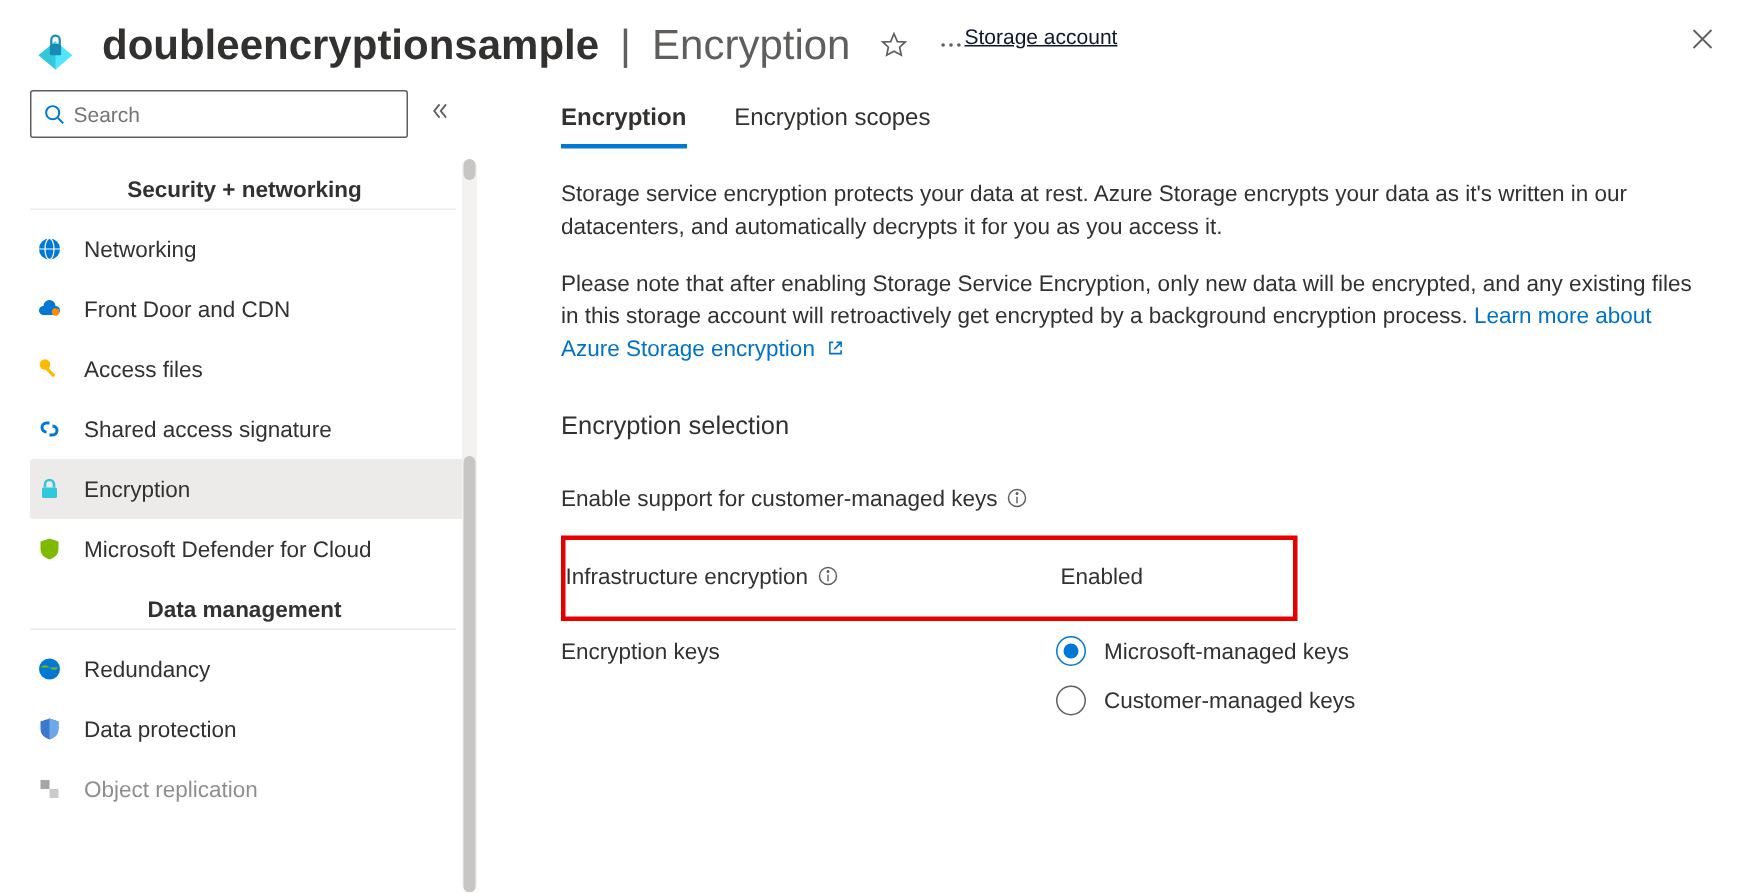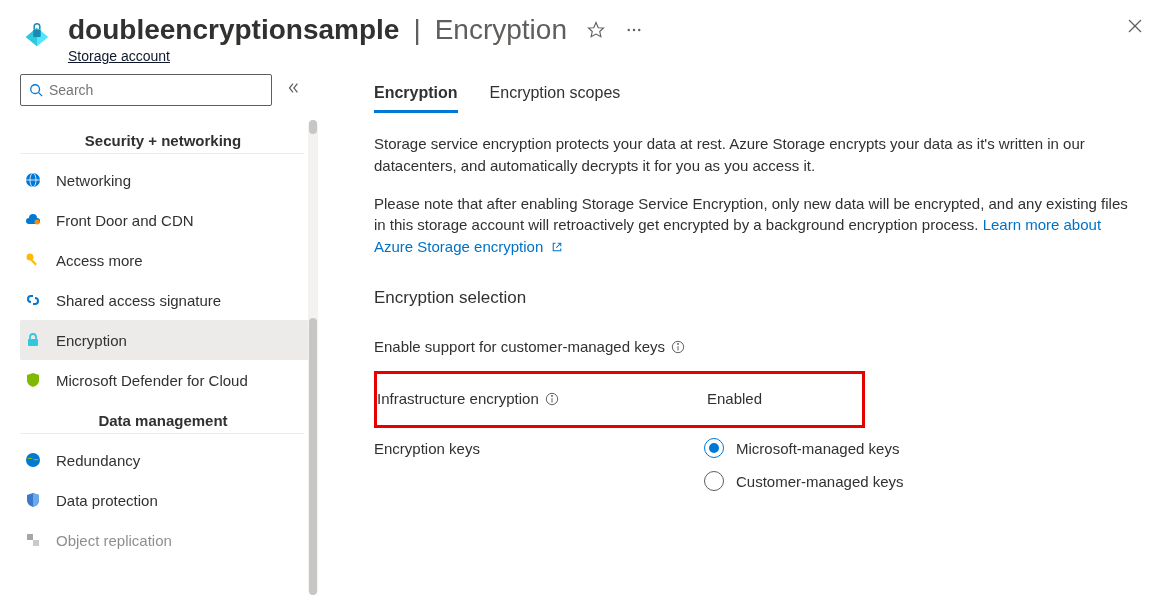--- a/index.html
+++ b/index.html
@@ -2,21 +2,21 @@
 <html><head>
 <meta charset="utf-8">
 <style>
   * { box-sizing: border-box; margin: 0; padding: 0; }
   html, body { width: 1167px; height: 595px; font-family: "Segoe UI", -apple-system, sans-serif; color: #323130; background: #fff; overflow: hidden; }
   .root { display: flex; flex-direction: column; height: 100%; }
 
   
   .header { display: flex; align-items: flex-start; padding: 14px 20px 10px 22px; }
   .header-icon { width: 30px; height: 30px; margin-top: 6px; margin-right: 16px; flex-shrink: 0; }
-  .title-wrap { display: flex; flex-direction: column; flex-grow: 1; }
+  .title-wrap { display: flex; flex-grow: 1; }
   .title-line { display: flex; align-items: baseline; gap: 14px; }
   .title-main { font-size: 28px; font-weight: 600; color: #323130; }
   .title-sep  { font-size: 28px; font-weight: 300; color: #605e5c; }
   .title-sub  { font-size: 28px; font-weight: 400; color: #605e5c; }
   .star-ic, .more-ic { margin-left: 6px; color: #605e5c; cursor: pointer; }
   .subtitle { font-size: 14px; color: #0f172a; margin-top: 2px; text-decoration: underline; }
   .close-ic { color: #605e5c; cursor: pointer; display: flex; align-items: center; justify-content: center; width: 24px; height: 24px; margin-left: auto; }
 
   
   .body { display: flex; flex: 1; min-height: 0; }
@@ -156,21 +156,21 @@
             </span>
           <span>Front Door and CDN</span>
         </div>
         <div class="nav-item">
           <span class="nav-icon">
               <svg width="18" height="18" viewBox="0 0 18 18">
                 <circle cx="6" cy="6" r="3.5" fill="#ffb900"></circle>
                 <rect x="8" y="8" width="7" height="2.2" fill="#ffb900" transform="rotate(45 8 8)"></rect>
               </svg>
             </span>
-          <span>Access more</span>
+          <span>Access files</span>
         </div>
         <div class="nav-item">
           <span class="nav-icon">
               <svg width="18" height="18" viewBox="0 0 18 18" fill="none" stroke="#0078d4" stroke-width="2">
                 <path d="M7 11 a3 3 0 0 1 0-6 h2"></path>
                 <path d="M11 7 a3 3 0 0 1 0 6 h-2"></path>
               </svg>
             </span>
           <span>Shared access signature</span>
         </div>

